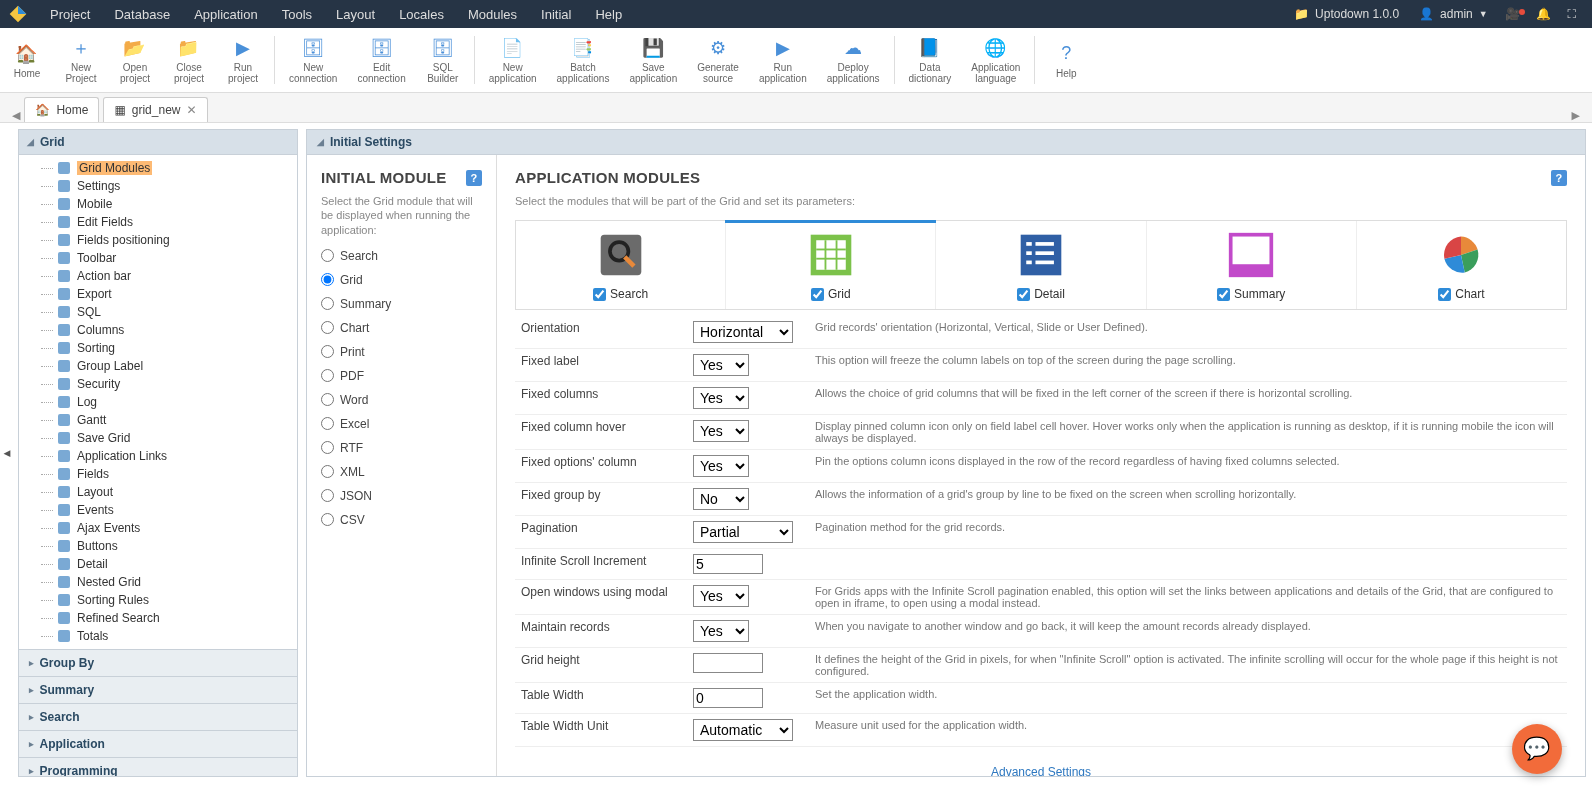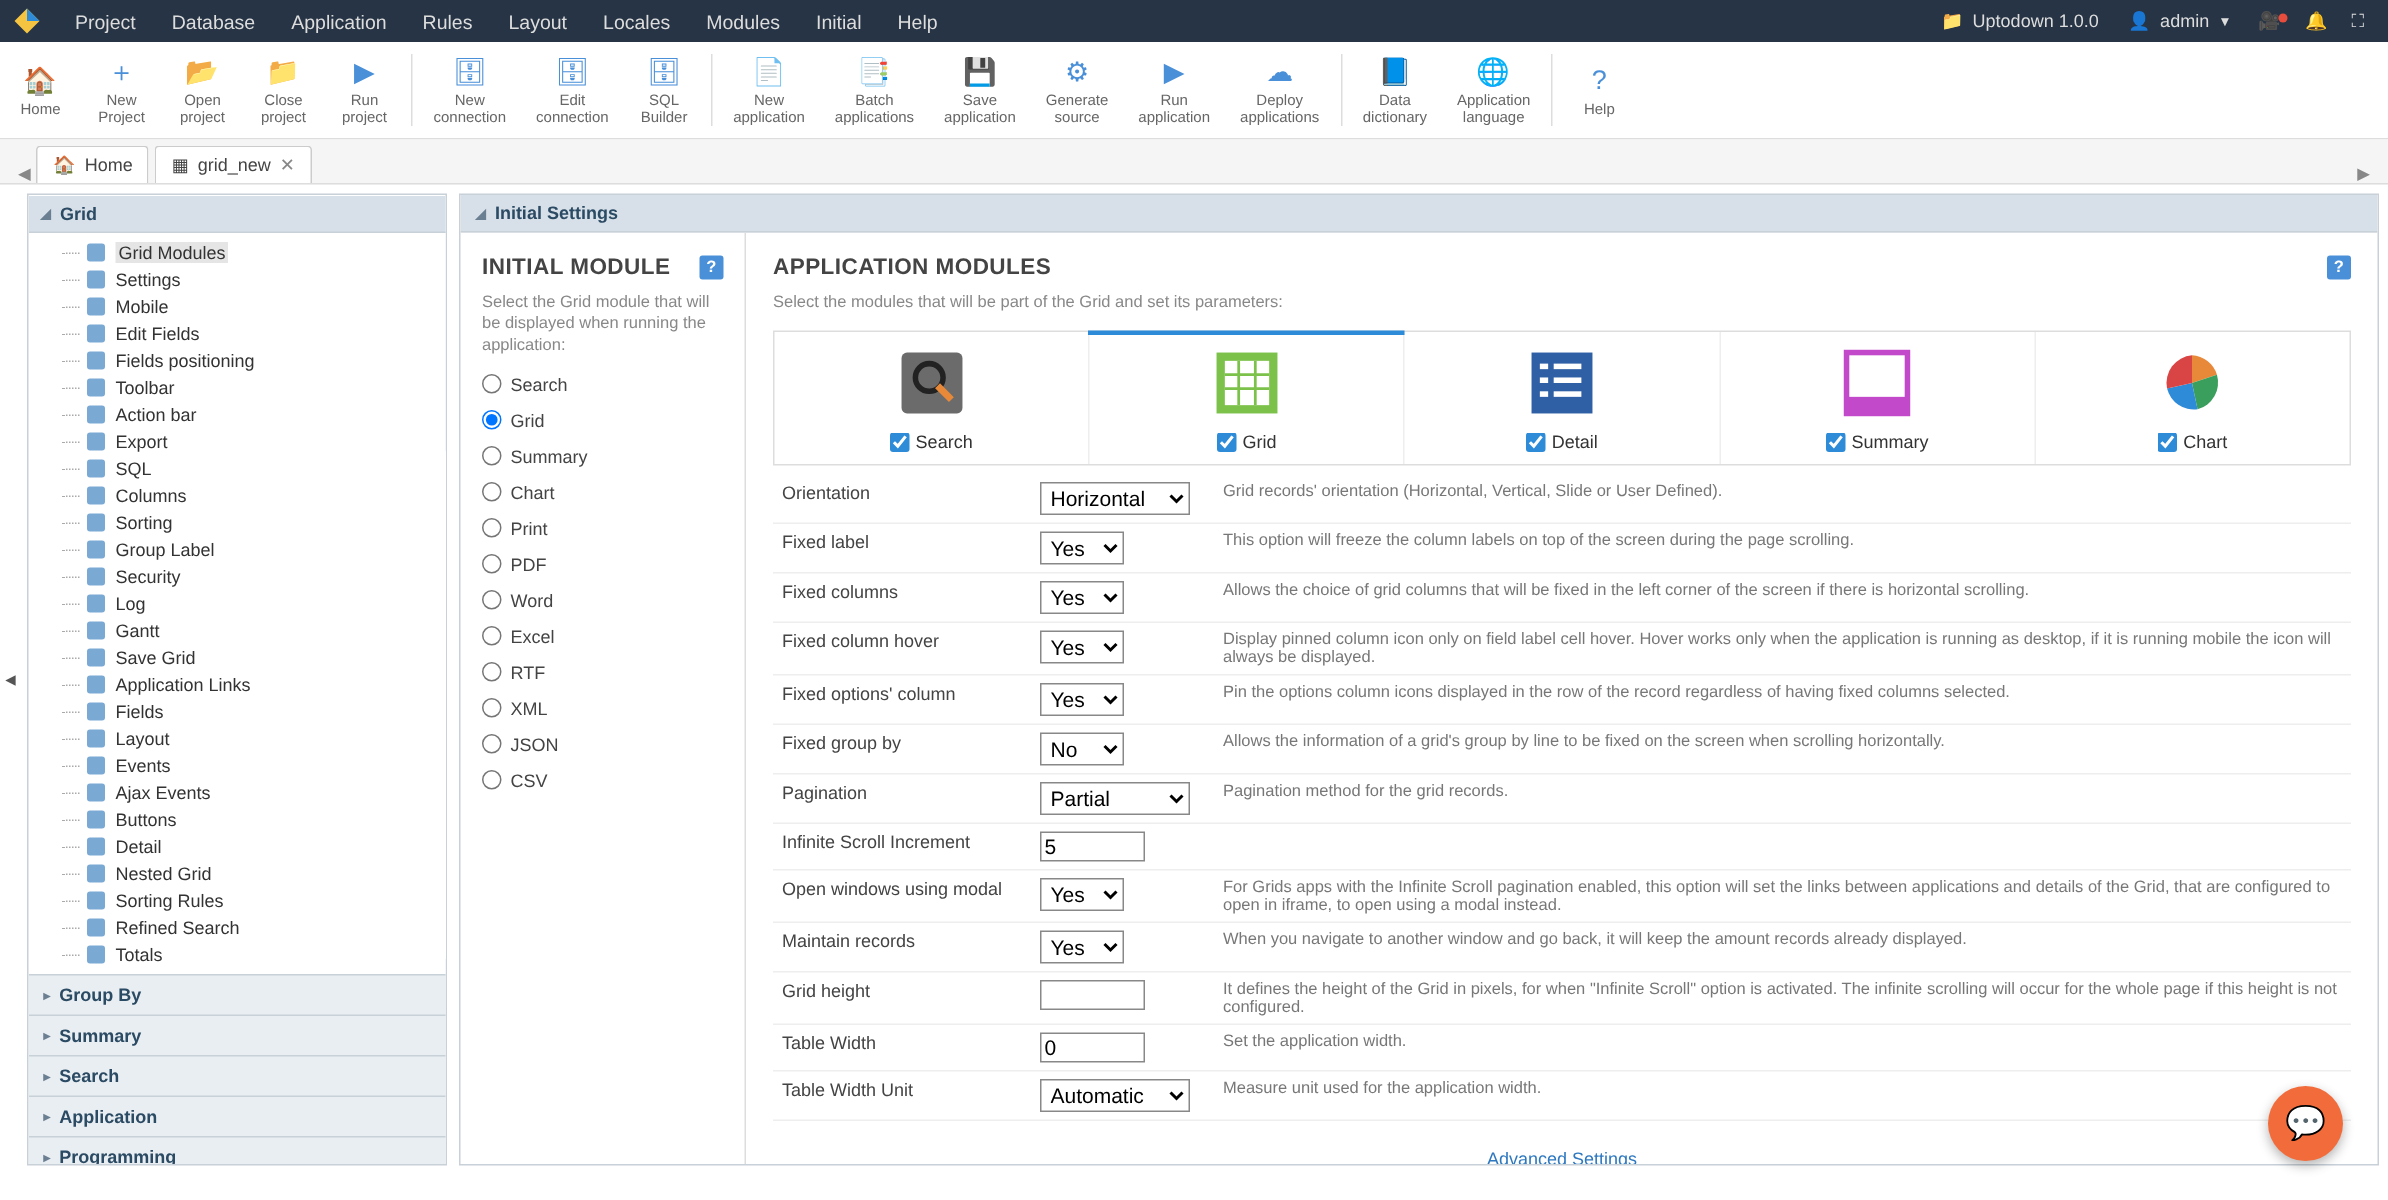--- a/index.html
+++ b/index.html
@@ -31,21 +31,21 @@
 
 
 .workspace { display: flex; height: 660px; }
 .collapse-handle { width: 14px; display: flex; align-items: center; justify-content: center; color: #555; background: #fff; cursor: pointer; font-size: 9px; }
 
 .sidebar { width: 280px; background: #e9eef2; border: 1px solid #c8d0d8; margin: 6px 0 6px 4px; display: flex; flex-direction: column; overflow: auto; }
 .sidebar .panel-head { background: #d7e0e8; border-bottom: 1px solid #c8d0d8; padding: 5px 8px; font-weight: bold; color: #2b4a63; font-size: 12px; display:flex; align-items:center; gap:6px; }
 .sidebar .tree { background: #fff; padding: 4px 0; flex: 1; }
 .sidebar .tree .node { padding: 2px 6px 2px 38px; display: flex; align-items: center; gap: 6px; font-size: 12px; color: #333; cursor: pointer; position: relative; }
 .sidebar .tree .node .dots { position:absolute; left:22px; top:50%; width:12px; border-top:1px dotted #aaa; }
-.sidebar .tree .node.selected span.label { background: #e5e5e5; padding: 0 2px; }
+.sidebar .tree .node.selected span.label { background: #fdba74; padding: 0 2px; }
 .sidebar .tree .nicon { width: 14px; height: 14px; display: inline-block; }
 .sidebar .acc { background: #e9eef2; border-top: 1px solid #c8d0d8; padding: 6px 10px; font-weight: bold; color: #2b4a63; font-size: 12px; cursor: pointer; display:flex; align-items:center; gap:6px; }
 
 .content { flex: 1; background: #fff; margin: 6px 6px 6px 8px; border: 1px solid #c8d0d8; display: flex; flex-direction: column; overflow: auto; }
 .content .panel-head { background: #d7e0e8; border-bottom: 1px solid #c8d0d8; padding: 5px 10px; font-weight: bold; color: #2b4a63; font-size: 12px; display:flex; align-items:center; gap:6px;}
 .content-body { display: flex; flex: 1; overflow: auto; }
 
 .initmod { width: 190px; border-right: 1px solid #ddd; padding: 14px 14px; }
 .section-title { font-size: 15px; color: #444; font-weight: bold; margin-bottom: 8px; letter-spacing: .3px; display:flex; align-items:center; justify-content:space-between; }
 .help-badge { background: #4a90d9; color: #fff; width: 16px; height: 16px; font-size: 11px; display: inline-flex; align-items: center; justify-content: center; border-radius: 2px; cursor: pointer; }
@@ -83,21 +83,21 @@
 
 <div class="menubar">
   <svg class="logo" viewBox="0 0 24 24">
       <polygon points="12,2 22,12 12,22 2,12" fill="#f5c542"></polygon>
       <polygon points="12,2 22,12 12,12" fill="#2e8bd8"></polygon>
     </svg>
   <div id="menu-items" style="display:flex;">
       <div class="menu-item">Project</div>
       <div class="menu-item">Database</div>
       <div class="menu-item">Application</div>
-      <div class="menu-item">Rules</div>
+      <div class="menu-item">Tools</div>
       <div class="menu-item">Layout</div>
       <div class="menu-item">Locales</div>
       <div class="menu-item">Modules</div>
       <div class="menu-item">Initial</div>
       <div class="menu-item">Help</div>
     </div>
   <div class="spacer"></div>
   <div class="right-item">
     <span>📁</span>
     <span>Uptodown 1.0.0</span>

